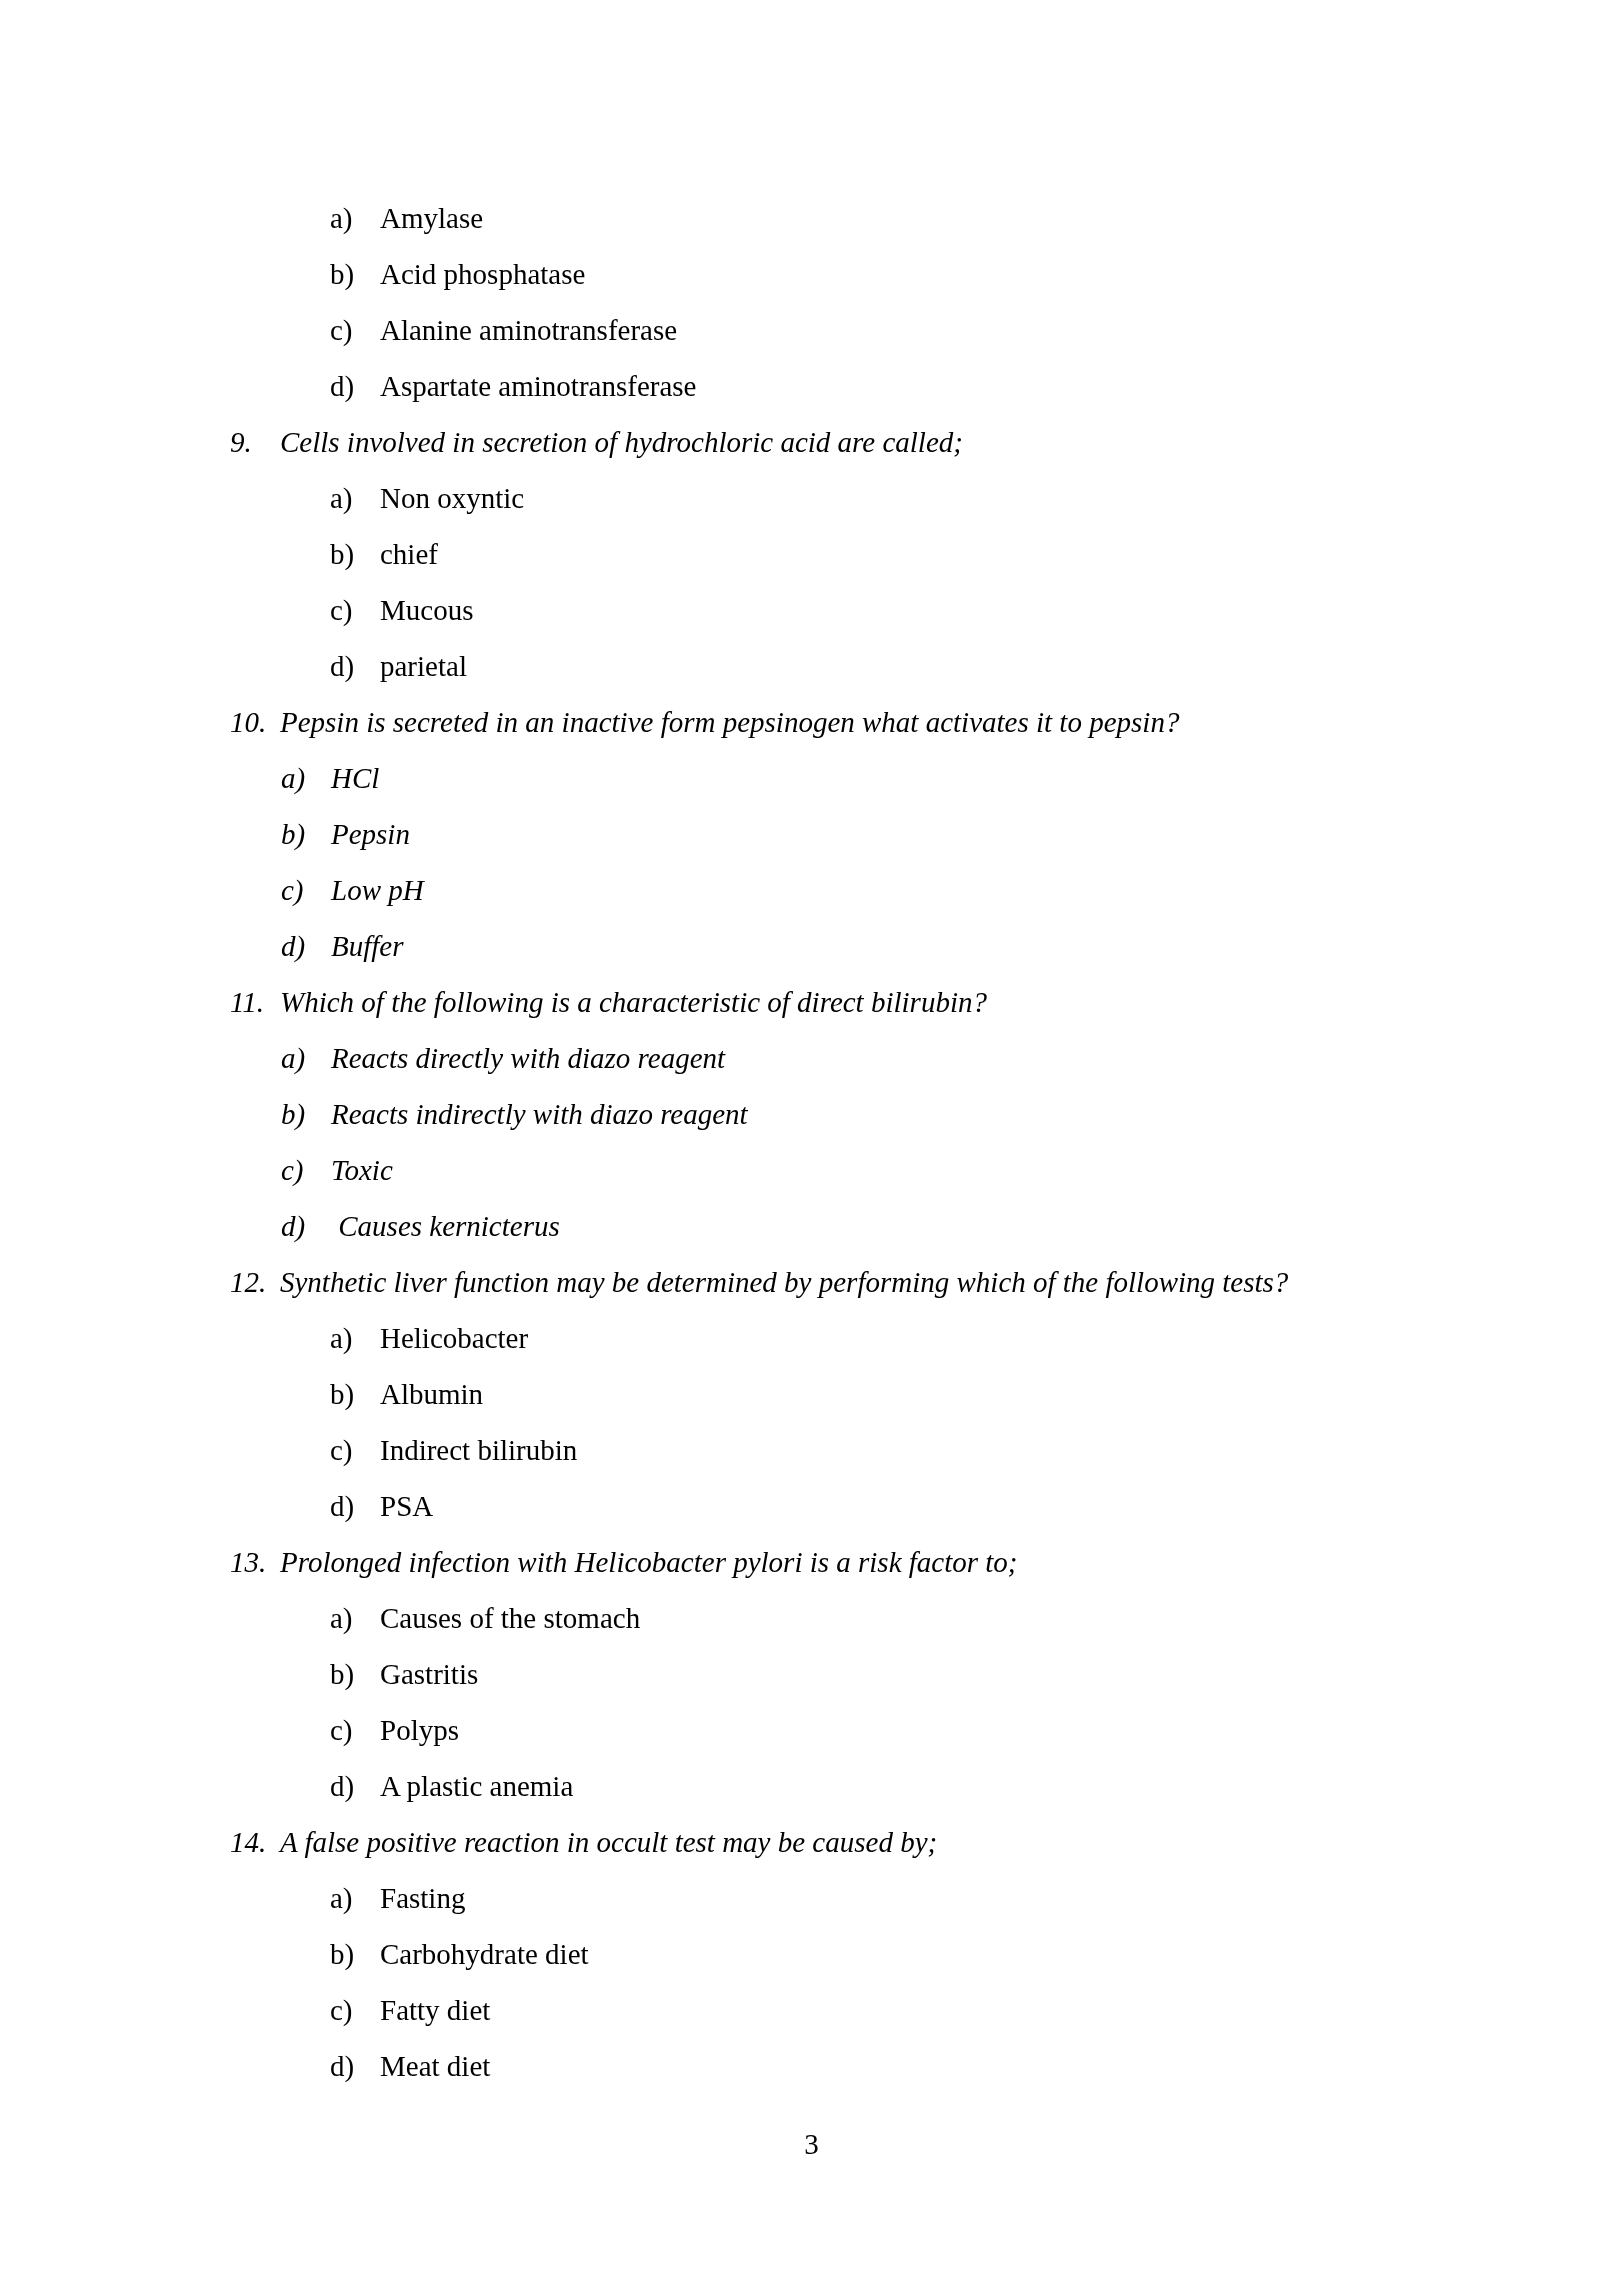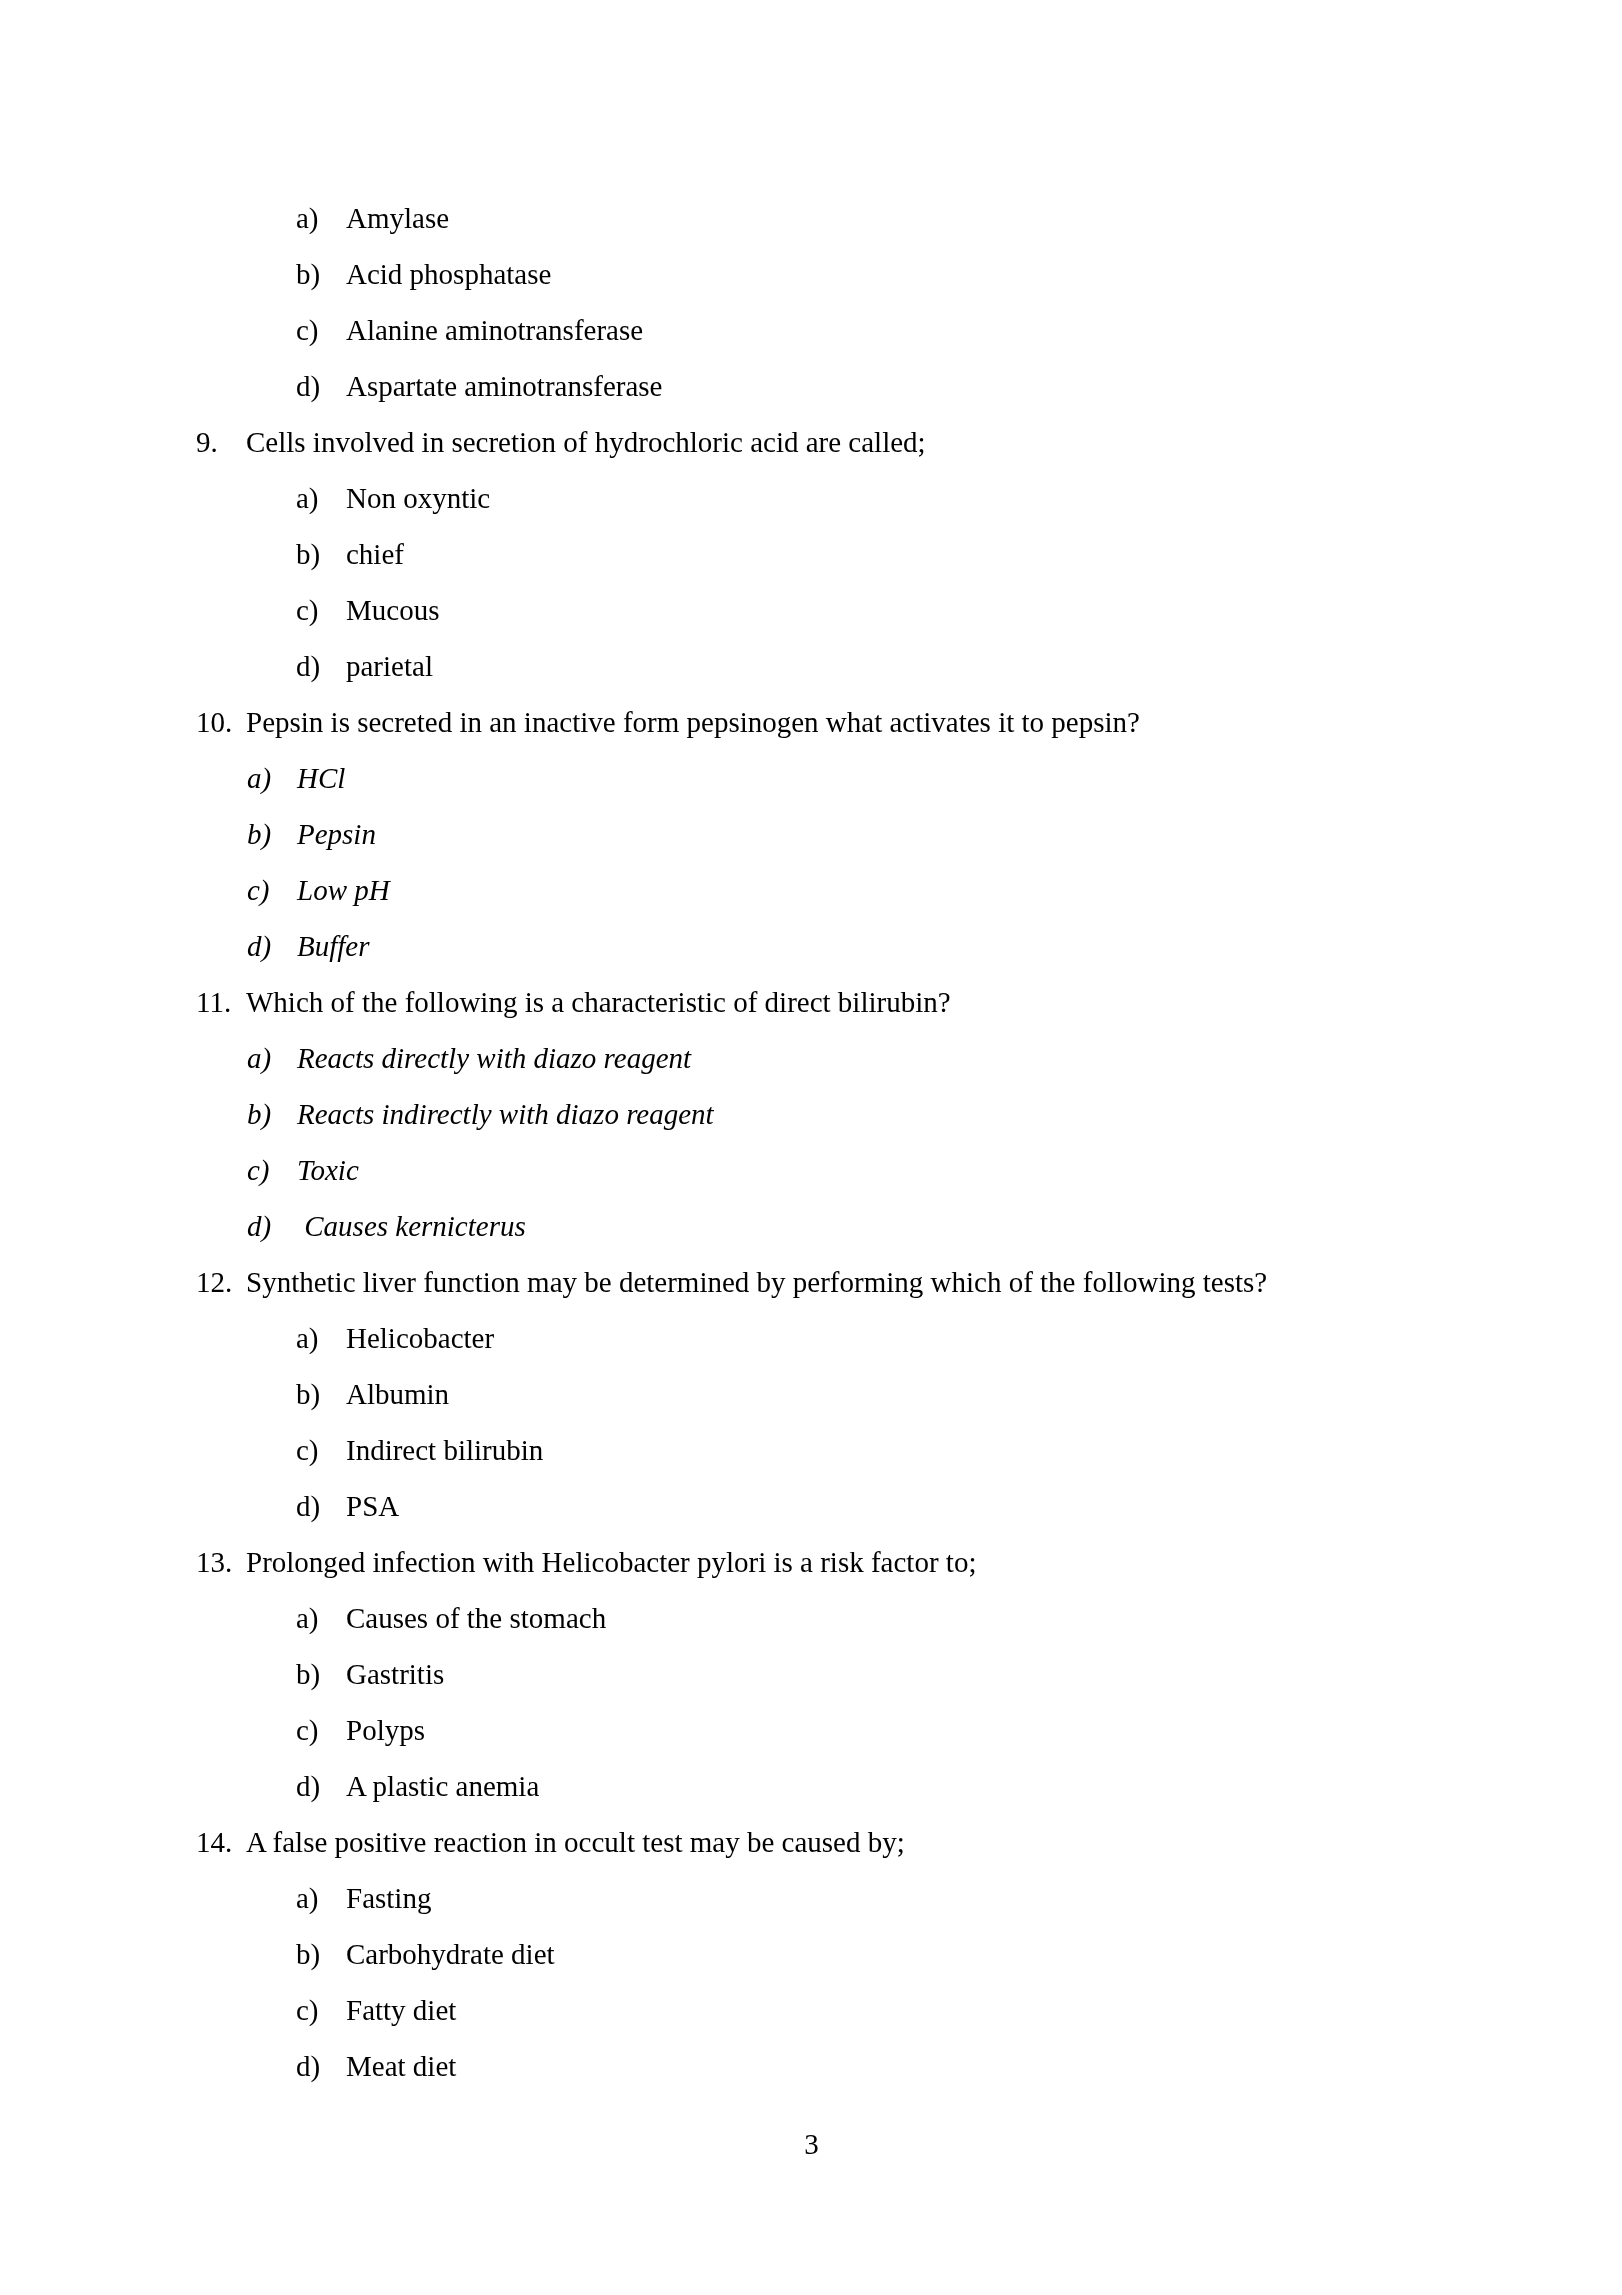--- a/index.html
+++ b/index.html
@@ -15,27 +15,28 @@
   .page {
     position: absolute;
     inset: 0;
     background: #ffffff;
   }
   .content {
     position: absolute;
     top: 190px;
     left: 0;
     width: 1410px;
+    padding-left: 34px;
   }
   .line {
     font-size: 29px;
     line-height: 56px;
     white-space: pre;
   }
-  .q { padding-left: 196px; }
+  .q { padding-left: 196px; font-style: italic; }
   .q .num {
     display: inline-block;
     width: 50px;
   }
   .opt.deep { padding-left: 296px; }
   .opt.shallow { padding-left: 247px; font-style: italic; }
   .opt .letter {
     display: inline-block;
     width: 50px;
   }

